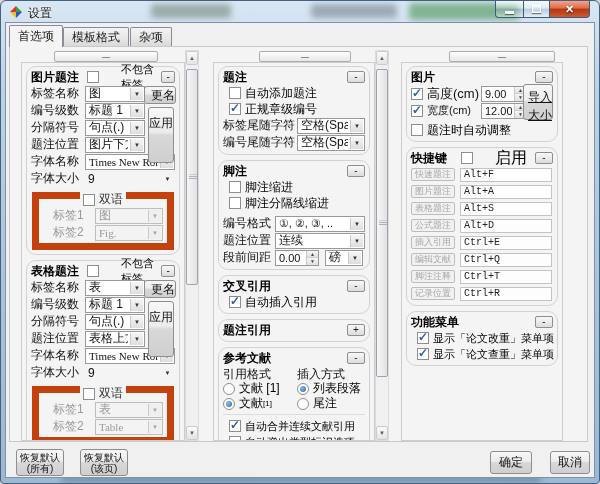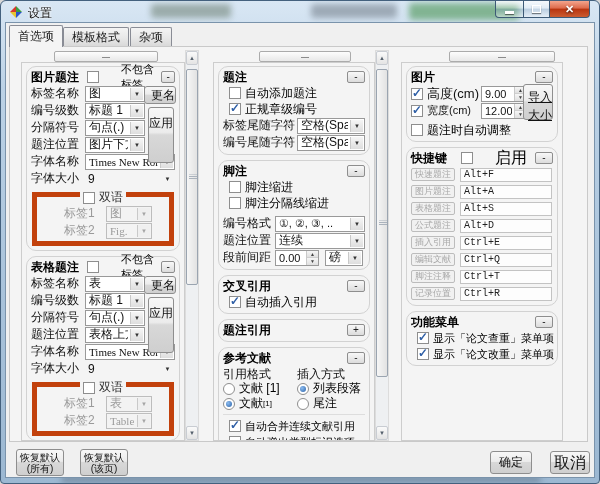--- a/index.html
+++ b/index.html
@@ -76,21 +76,21 @@
 .cb { flex:none; width:12px; height:12px; border:1px solid #8e8e8e; background:#fff; position:relative; margin-right:4px; }
 .cb.on::after { content:"✓"; position:absolute; left:0; top:-3px; font-size:12px; font-weight:bold; color:#2f5fa6; }
 .radio { flex:none; width:12px; height:12px; border:1px solid #8e8e8e; border-radius:50%; background:#fff; position:relative; margin-right:4px; }
 .radio.on::after { content:""; position:absolute; left:2px; top:2px; width:6px; height:6px; border-radius:50%;
   background:radial-gradient(circle at 35% 35%,#8cbcf0,#2a62a8); }
 .btn { border:1px solid #8e8e8e; border-radius:3px; font-size:12px; color:#111; text-align:right;
   background:linear-gradient(#f7f7f7,#ececec 45%,#d8d8d8 50%,#cfcfcf); }
 .rename { position:absolute; right:3px; top:19px; width:32px; height:18px; line-height:16px; }
 .applyv { position:absolute; right:5px; top:40px; width:26px; height:56px; line-height:22px;
   word-break:break-all; padding-top:4px; }
-.fs { position:relative; border:5px solid #c2410c; margin:5px 1px 1px; padding:8px 17px 2px; }
+.fs { position:relative; border:7px solid #c2410c; margin:5px 1px 1px; padding:8px 4px 2px; }
 .fs-legend { position:absolute; top:-8px; left:50%; transform:translateX(-50%); background:#f4f4f4; padding:0 3px;
   display:flex; align-items:center; font-size:12px; color:#333; white-space:nowrap; }
 .fs .row { height:17px; padding-left:10px; }
 .fs .lbl { color:#9a9a9a; width:42px; }
 .cb-lbl { margin-left:18px; }
 .sub { font-size:12px; color:#111; height:15px; }
 .spin { position:relative; height:16px; border:1px solid #999; background:#fff; font-size:11px;
   display:flex; align-items:center; padding:0 14px 0 3px; }
 .spin .ud { position:absolute; right:0; top:0; bottom:0; width:12px; border-left:1px solid #c9c9c9; display:flex; flex-direction:column; }
 .spin .ud span { flex:1; font-size:5px; line-height:6px; text-align:center; color:#444;
@@ -102,21 +102,21 @@
   font-family:"Liberation Mono",monospace; font-size:10px; line-height:12px; padding-left:3px; color:#222; }
 .import { position:absolute; right:4px; top:17px; width:30px; height:36px; line-height:18px; word-break:break-all; padding-top:3px;text-decoration:underline; }
 
 
 .footer-btn { position:absolute; border:1px solid #8e8e8e; border-radius:3px;
   background:linear-gradient(#f7f7f7,#ececec 45%,#d8d8d8 50%,#cfcfcf); text-align:center; color:#111; }
 .two-line { font-size:10px; line-height:11px; padding-top:2px; }
 #btn-restore-all { left:10px; top:426px; width:48px; height:27px; }
 #btn-restore-page{ left:74px; top:426px; width:48px; height:27px; }
 #btn-ok     { left:484px; top:428px; width:42px; height:23px; font-size:12px; line-height:21px; }
-#btn-cancel { left:544px; top:428px; width:40px; height:23px; font-size:16px; line-height:21px; }
+#btn-cancel { left:544px; top:428px; width:40px; height:23px; font-size:12px; line-height:21px; }
 .chk-row { display:flex; align-items:center; height:16px; font-size:12px; margin-left:6px; white-space:nowrap; }
 .chk-row.small { font-size:11px; }
 .rad-row { display:flex; align-items:center; height:15px; font-size:12px; white-space:nowrap; }
 sup { font-size:8px; }
 .ml8 { margin-left:8px; }
 </style>
 </head>
 <body>
 
 <div class="stage">
@@ -536,25 +536,25 @@
               </div>
         </div>
 
         <div class="grp">
           <div class="grp-h">
                 <span class="grp-title">功能菜单</span>
             <span class="mini">-</span>
               </div>
           <div class="chk-row small">
             <span class="cb on"></span>
-            <span>显示「论文查重」菜单项</span>
+            <span>显示「论文改重」菜单项</span>
               </div>
           <div class="chk-row small">
             <span class="cb on"></span>
-            <span>显示「论文改重」菜单项</span>
+            <span>显示「论文查重」菜单项</span>
               </div>
         </div>
       </div>
     </div>
 
     <div class="footer-btn two-line" id="btn-restore-all">
       <div>恢复默认</div>
       <div>(所有)</div>
     </div>
     <div class="footer-btn two-line" id="btn-restore-page">

